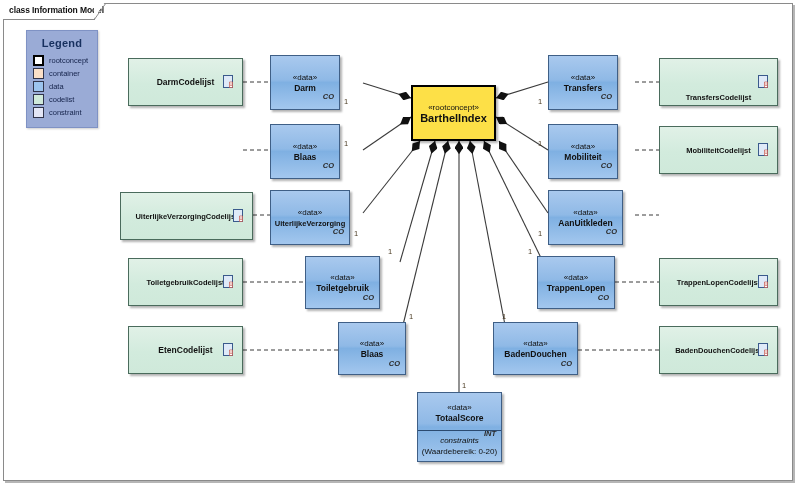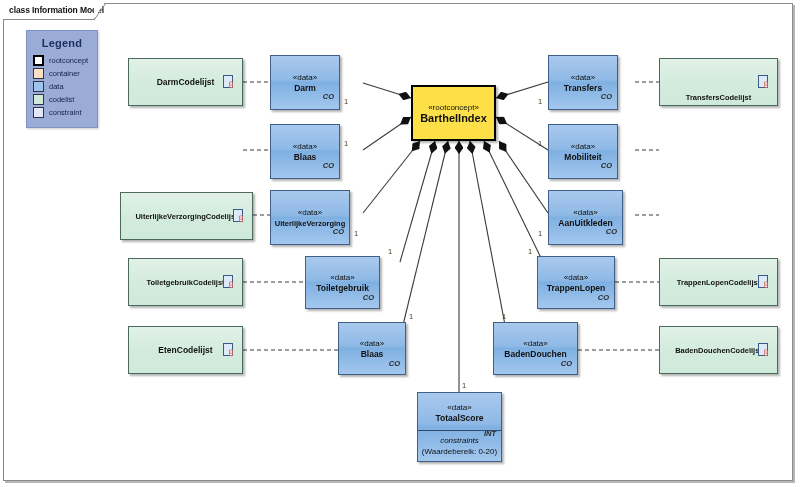--- a/index.html
+++ b/index.html
@@ -421,20 +421,30 @@
     <div class="body">
         <div class="nm" style="font-size:7.5px;margin-top:30px;">TransfersCodelijst</div>
       </div>
     <svg class="doc-icon" viewBox="0 0 12 14">
         <rect x="0.5" y="0.5" width="9" height="12" fill="#dfeaf8" stroke="#3a5a8c"></rect>
         <path d="M6.5 7 L9.5 7 L9.5 12.5 L6.5 12.5 z" fill="#ffffff" stroke="#c0392b" stroke-width="0.6"></path>
         <path d="M7 9 h2 M7 10.5 h2" stroke="#c0392b" stroke-width="0.5"></path>
       </svg>
   </div>
 
+  <div class="node codelist-node" style="left:659px;top:126px;width:119px;height:48px;">
+    <div class="body">
+        <div class="nm" style="font-size:7.5px;">MobiliteitCodelijst</div>
+      </div>
+    <svg class="doc-icon" viewBox="0 0 12 14">
+        <rect x="0.5" y="0.5" width="9" height="12" fill="#dfeaf8" stroke="#3a5a8c"></rect>
+        <path d="M6.5 7 L9.5 7 L9.5 12.5 L6.5 12.5 z" fill="#ffffff" stroke="#c0392b" stroke-width="0.6"></path>
+        <path d="M7 9 h2 M7 10.5 h2" stroke="#c0392b" stroke-width="0.5"></path>
+      </svg>
+  </div>
 
 
   <div class="node codelist-node" style="left:659px;top:258px;width:119px;height:48px;">
     <div class="body">
         <div class="nm" style="font-size:7.5px;">TrappenLopenCodelijst</div>
       </div>
     <svg class="doc-icon" viewBox="0 0 12 14">
         <rect x="0.5" y="0.5" width="9" height="12" fill="#dfeaf8" stroke="#3a5a8c"></rect>
         <path d="M6.5 7 L9.5 7 L9.5 12.5 L6.5 12.5 z" fill="#ffffff" stroke="#c0392b" stroke-width="0.6"></path>
         <path d="M7 9 h2 M7 10.5 h2" stroke="#c0392b" stroke-width="0.5"></path>

